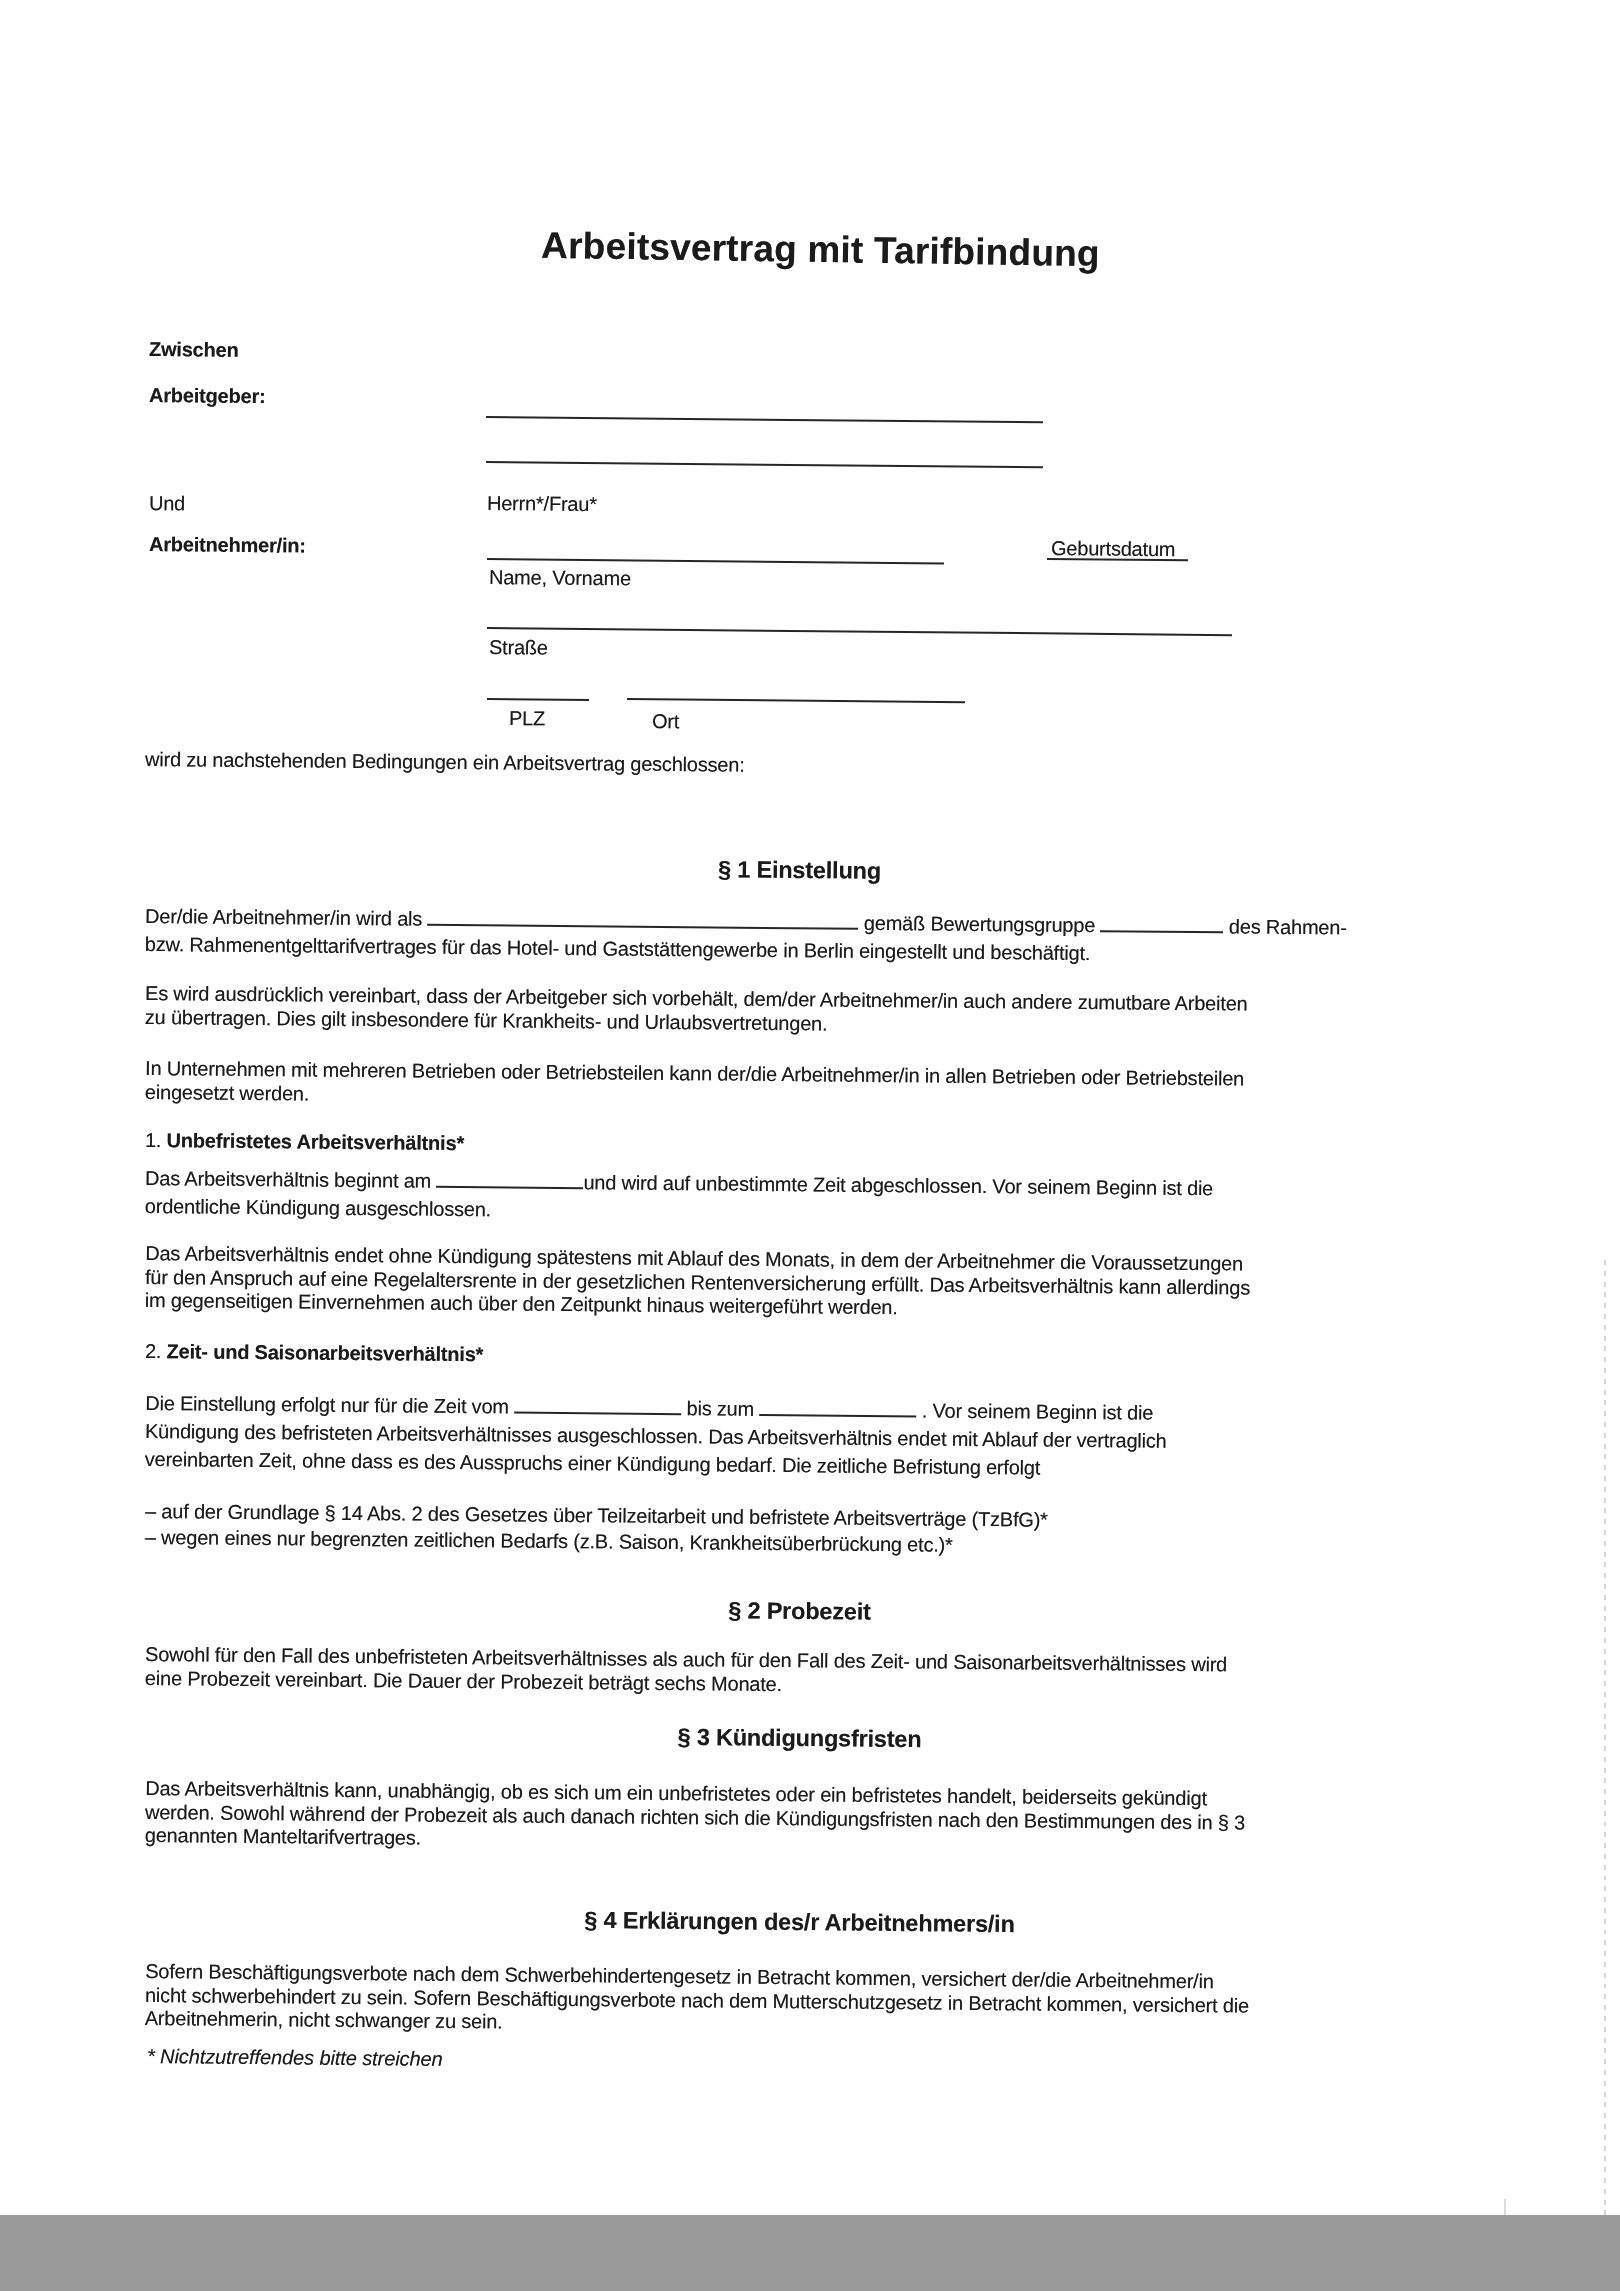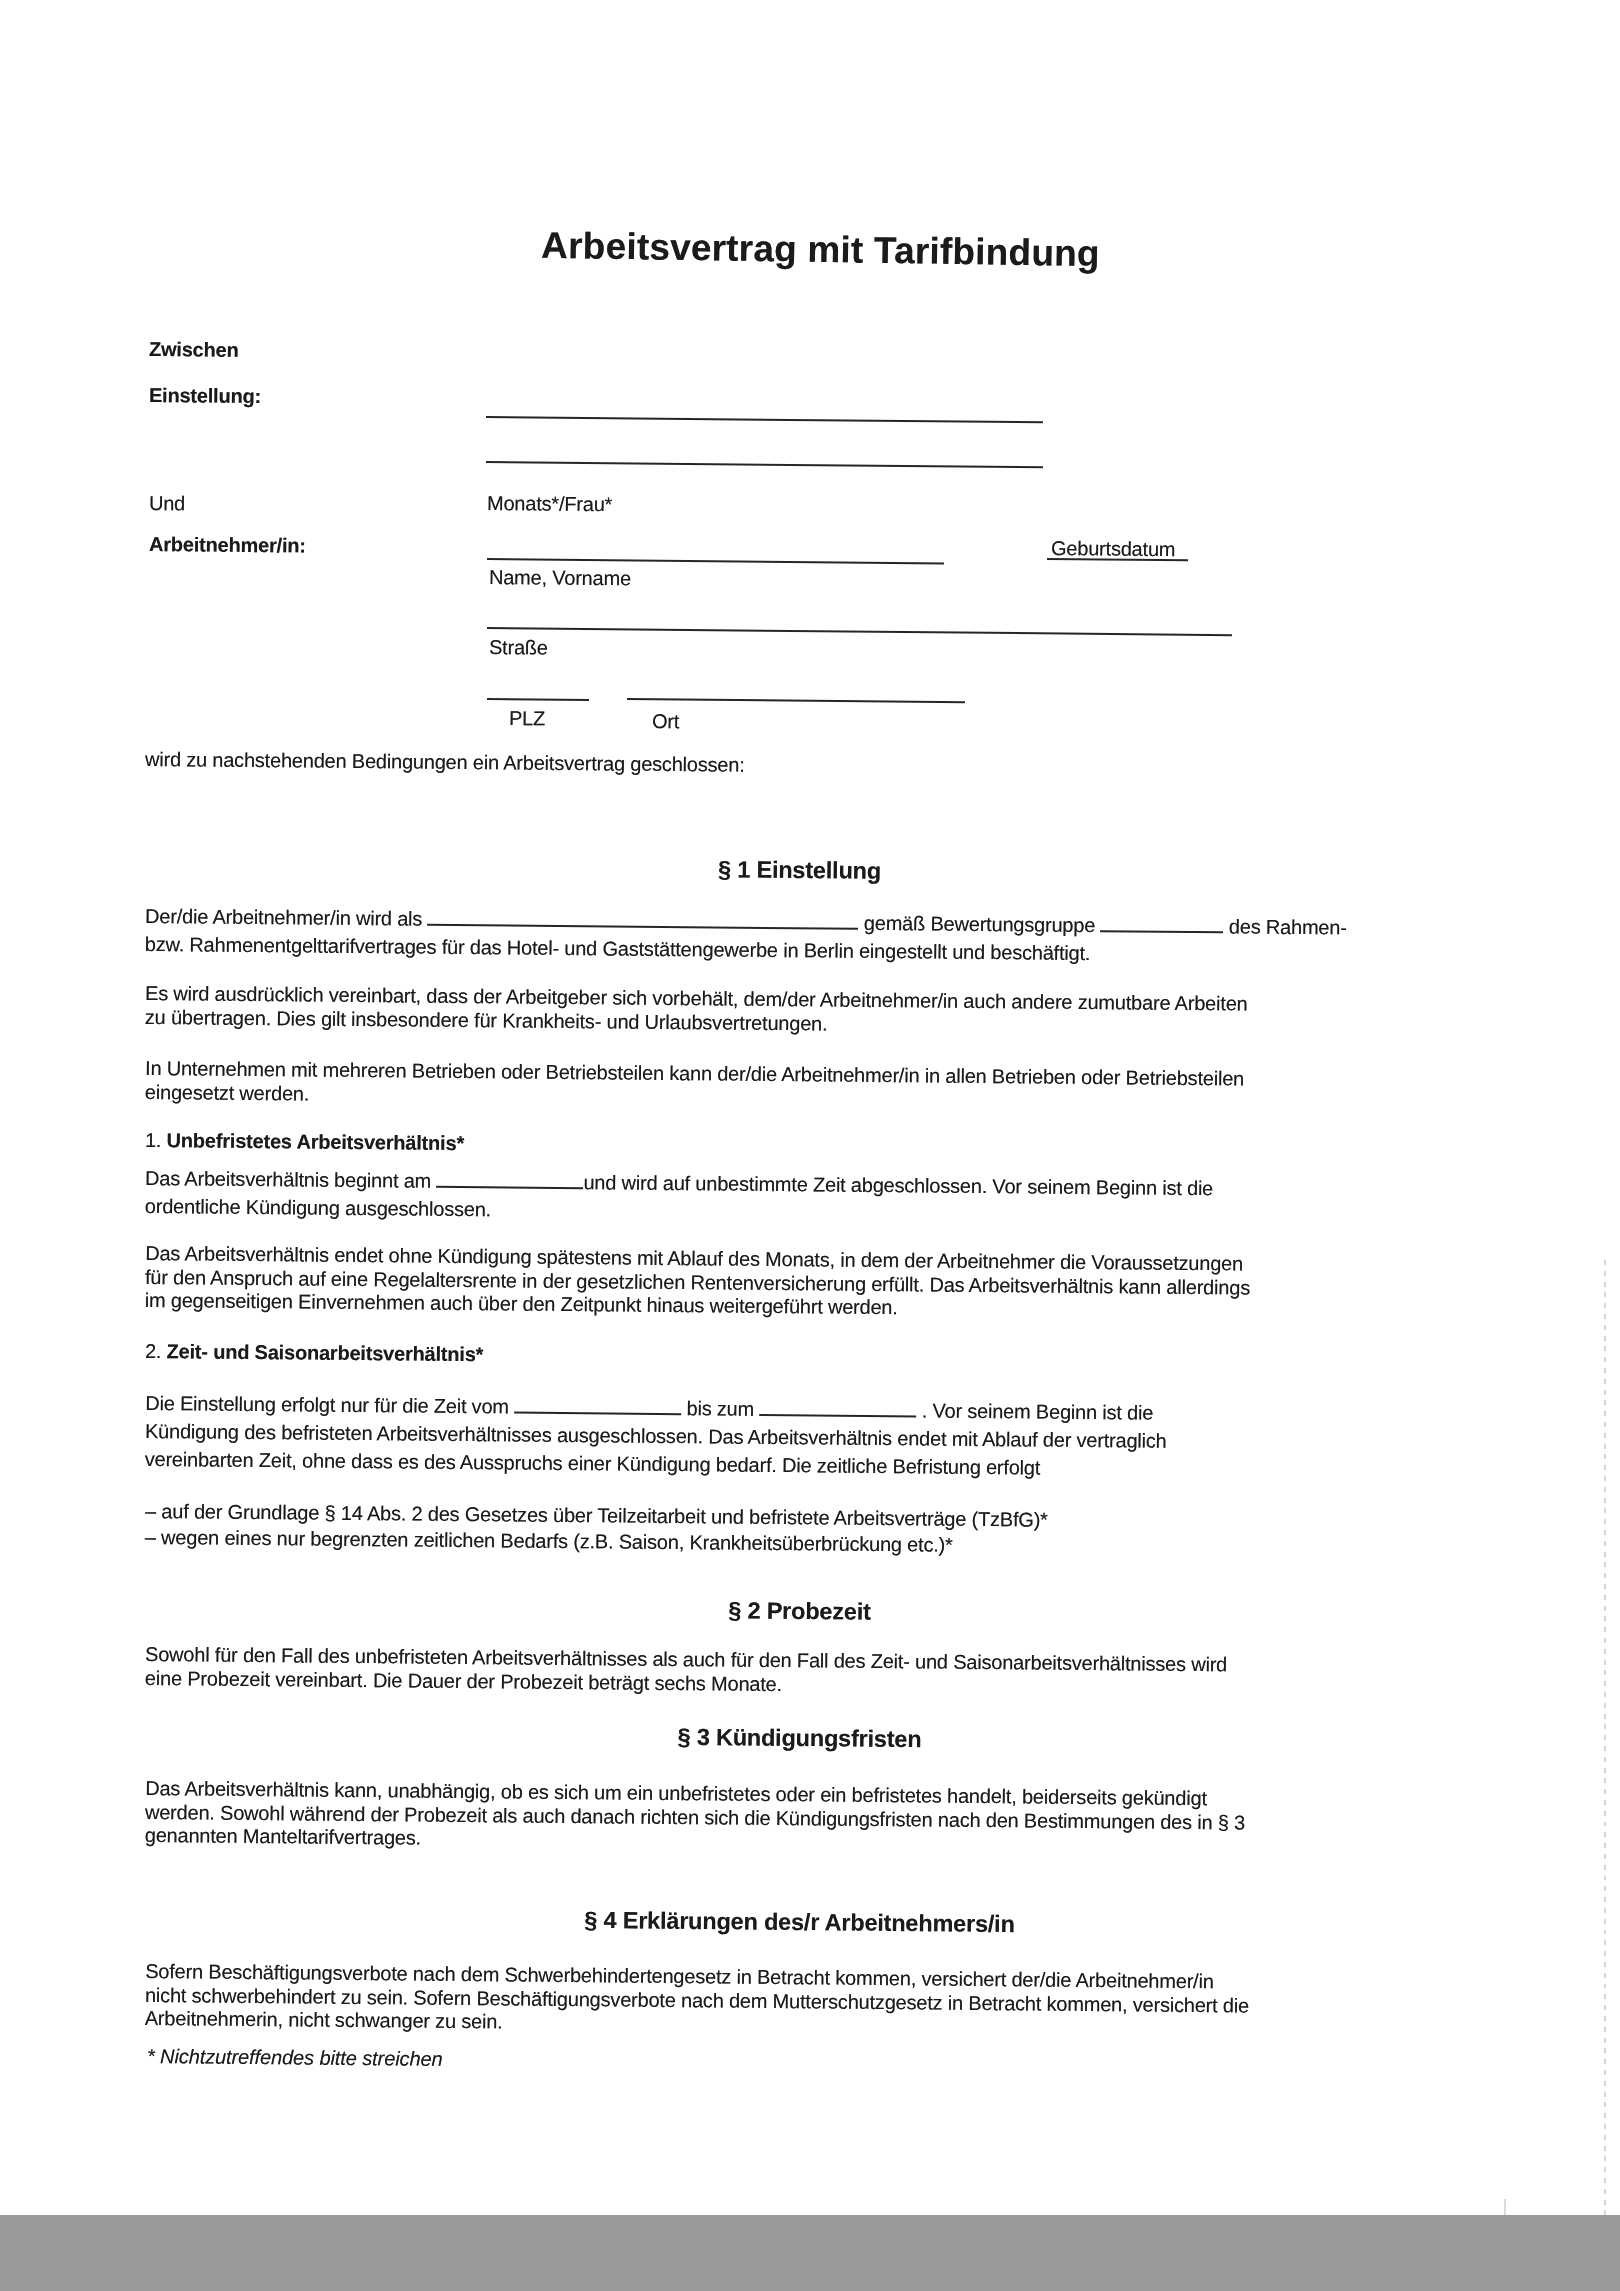--- a/index.html
+++ b/index.html
@@ -91,26 +91,26 @@
 </style>
 </head>
 <body>
 
 <div class="sheet">
 
   <div class="title ink">Arbeitsvertrag mit Tarifbindung</div>
 
   <div class="lbl b ink tilt" style="left:149px; top:338px;">Zwischen</div>
 
-  <div class="lbl b ink tilt" style="left:149px; top:384px;">Einstellung:</div>
+  <div class="lbl b ink tilt" style="left:149px; top:384px;">Arbeitgeber:</div>
   <div class="fline tilt" style="left:486px; top:416px; width:557px;"><span></span></div>
   <div class="fline tilt" style="left:486px; top:461px; width:557px;"><span></span></div>
 
   <div class="lbl ink tilt" style="left:149px; top:492px;">Und</div>
-  <div class="lbl ink tilt" style="left:487px; top:492px;">Monats*/Frau*</div>
+  <div class="lbl ink tilt" style="left:487px; top:492px;">Herrn*/Frau*</div>
 
   <div class="lbl b ink tilt" style="left:149px; top:533px;">Arbeitnehmer/in:</div>
 
   <div class="fline tilt" style="left:487px; top:558px; width:457px;"><span></span></div>
   <div class="lbl ink tilt" style="left:489px; top:566px;">Name, Vorname</div>
 
   <div class="fline tilt" style="left:1047px; top:558px; width:141px;"><span></span></div>
   <div class="lbl ink tilt" style="left:1051px; top:537px;">Geburtsdatum</div>
 
   <div class="fline tilt" style="left:487px; top:627px; width:745px;"><span></span></div>

